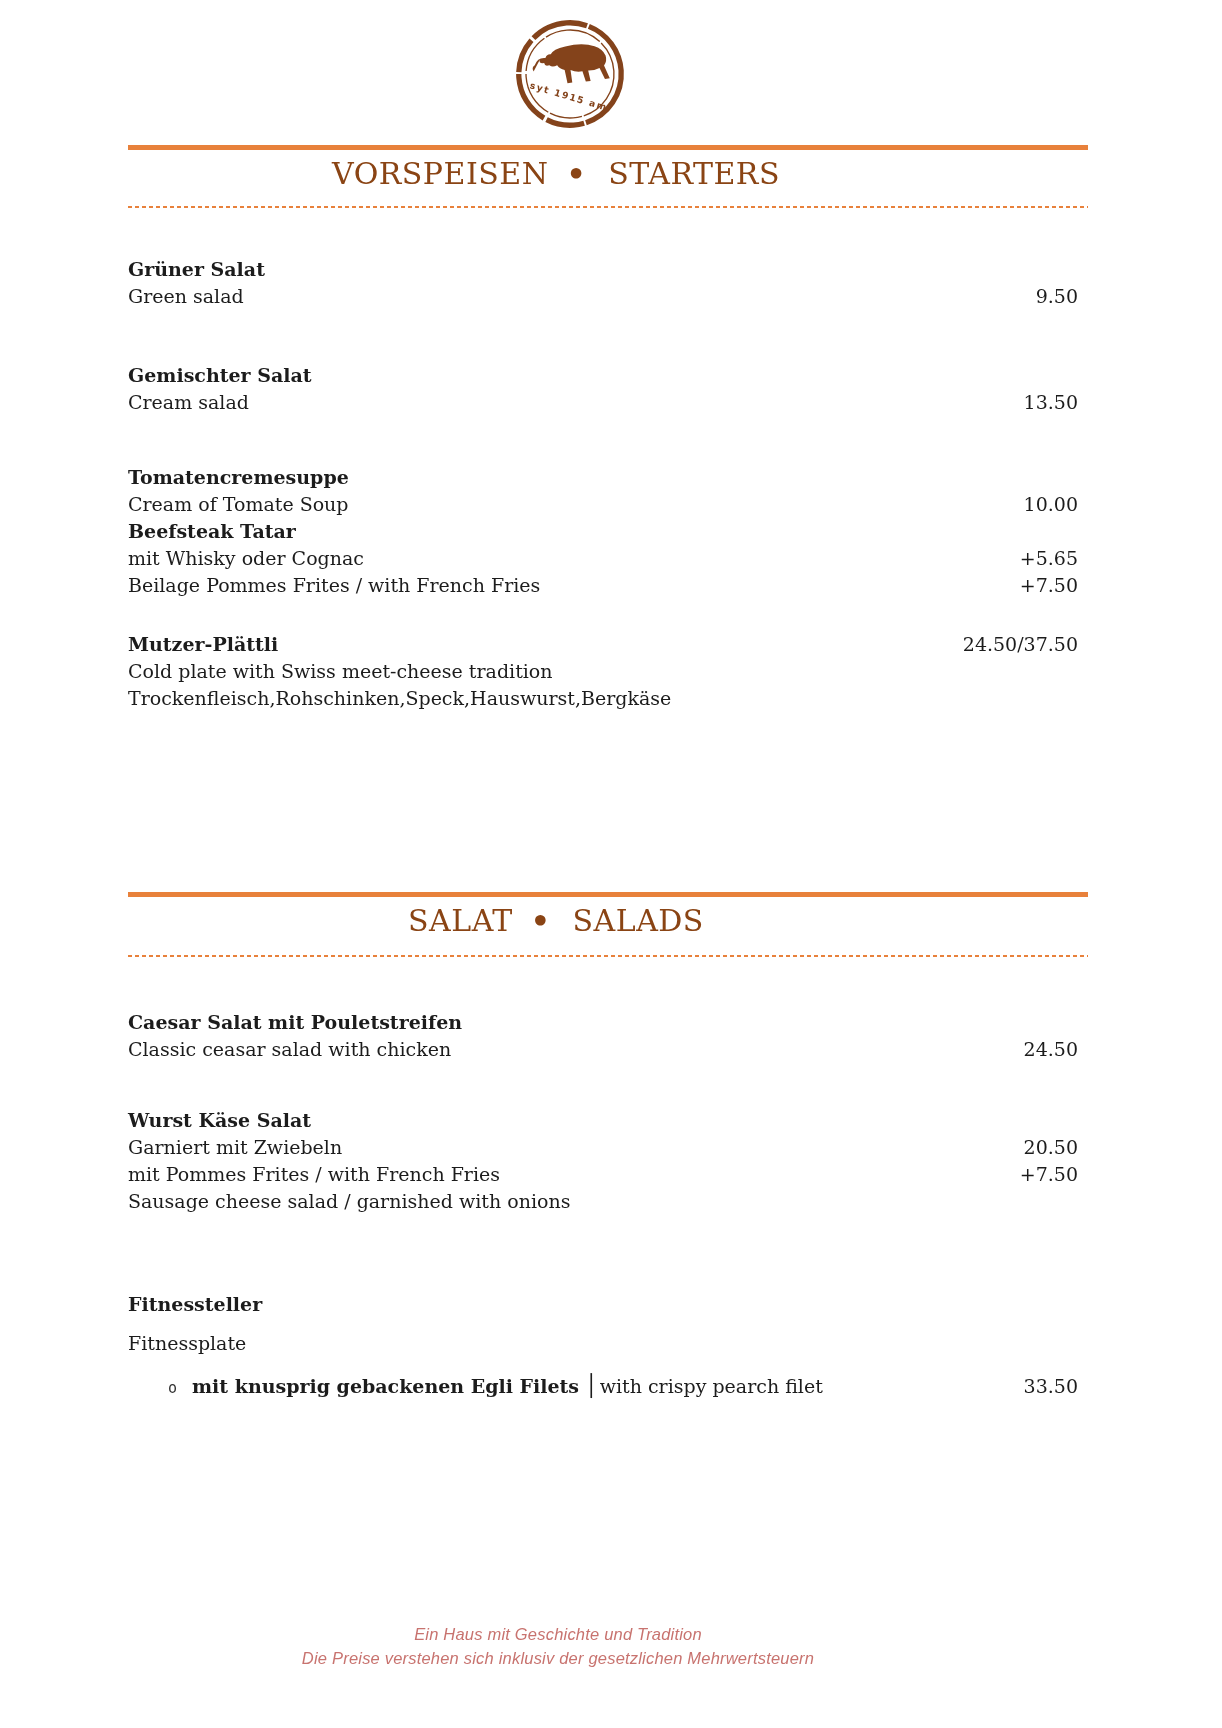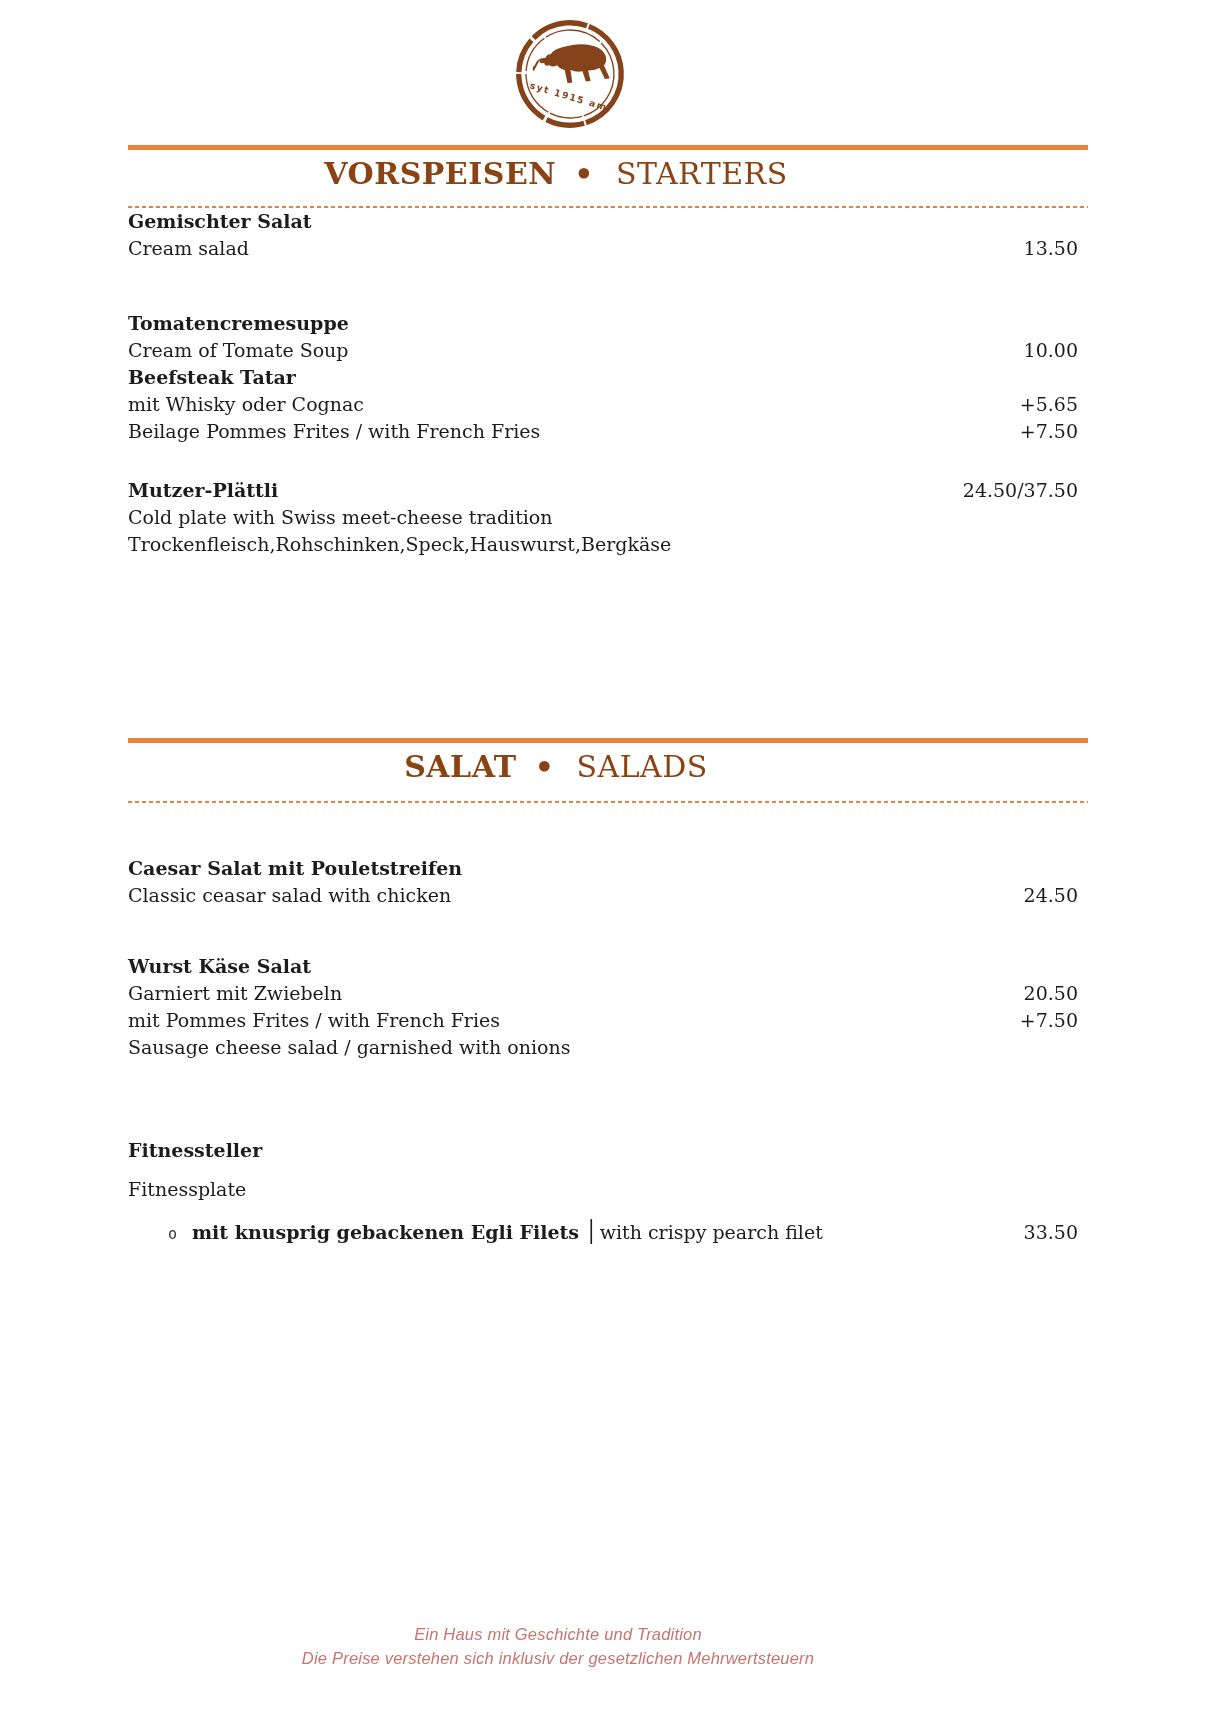--- a/index.html
+++ b/index.html
@@ -9,21 +9,21 @@
     overflow:hidden;
   }
   .logo-wrap{position:absolute;top:16px;left:0;width:1140px;text-align:center;}
   .main{position:absolute;left:128px;top:0;width:960px;}
   .spacer-top{height:145px;}
   .rule{height:5px;background:#E8813B;}
   .sec-title{
     text-align:center;margin-top:4px;line-height:40px;font-size:30px;color:#8A4414;
     transform:translateX(-52px);letter-spacing:.5px;
   }
-  .t-de{font-weight:bold;margin-top:28px;}
+  .t-de{font-weight:normal;margin-top:28px;}
   .t-bullet{font-weight:bold;margin:0 8px;}
   .t-en{font-weight:normal;margin-left:4px;}
   .dashes{
     height:2px;margin-top:12px;
     background:repeating-linear-gradient(90deg,#E8813B 0 4px,transparent 4px 7px);
   }
   .items{font-size:19px;}
   .item .row{display:flex;align-items:baseline;line-height:27px;}
   .tx{flex:1 1 auto;}
   .nm-flex{flex:1 1 auto;font-weight:bold;}
@@ -80,20 +80,29 @@
   <div class="rule"></div>
   <div class="sec-title">
     <span class="t-de">VORSPEISEN</span>
     <span class="t-bullet">•</span>
     <span class="t-en">STARTERS</span>
   </div>
   <div class="dashes"></div>
 
   <div class="items">
 
+    <div class="item" style="margin-top:48px;margin-bottom:52px;">
+      <div class="row">
+          <span class="nm-flex">Grüner Salat</span>
+        </div>
+      <div class="row">
+        <span class="tx">Green salad</span>
+        <span class="pr">9.50</span>
+      </div>
+    </div>
 
     <div class="item" style="margin-bottom:48px;">
       <div class="row">
           <span class="nm-flex">Gemischter Salat</span>
         </div>
       <div class="row">
         <span class="tx">Cream salad</span>
         <span class="pr">13.50</span>
       </div>
     </div>

